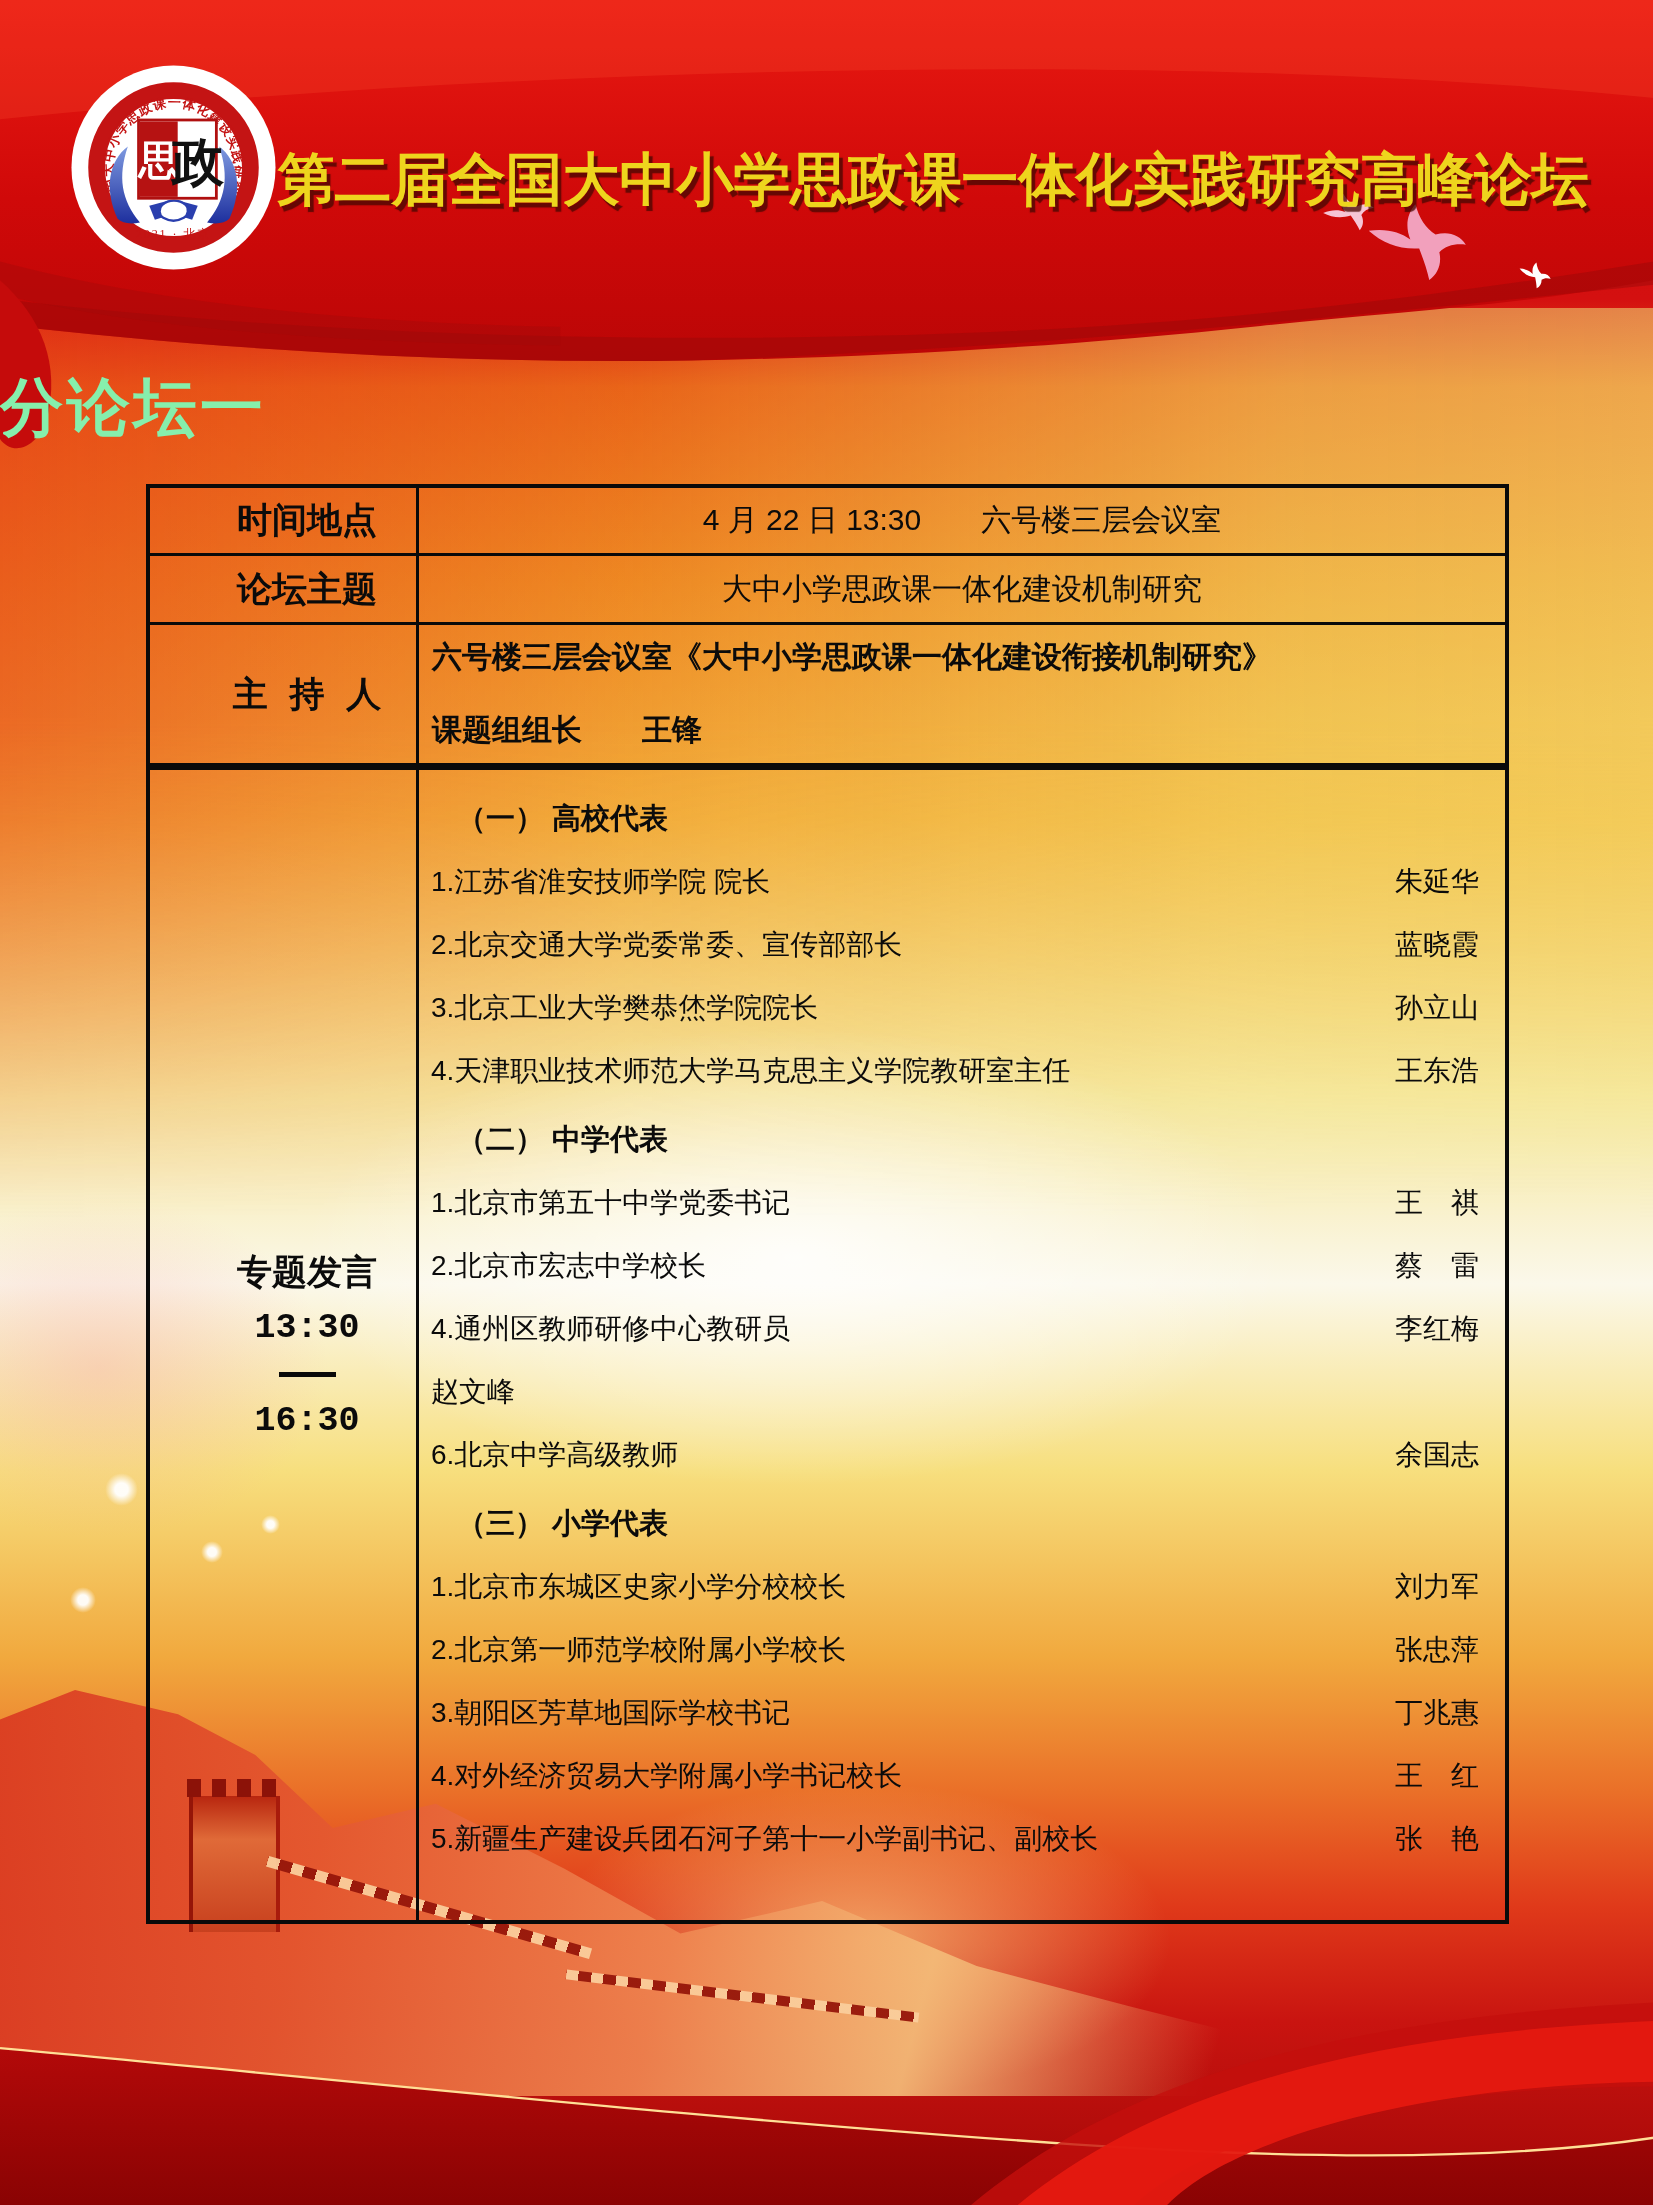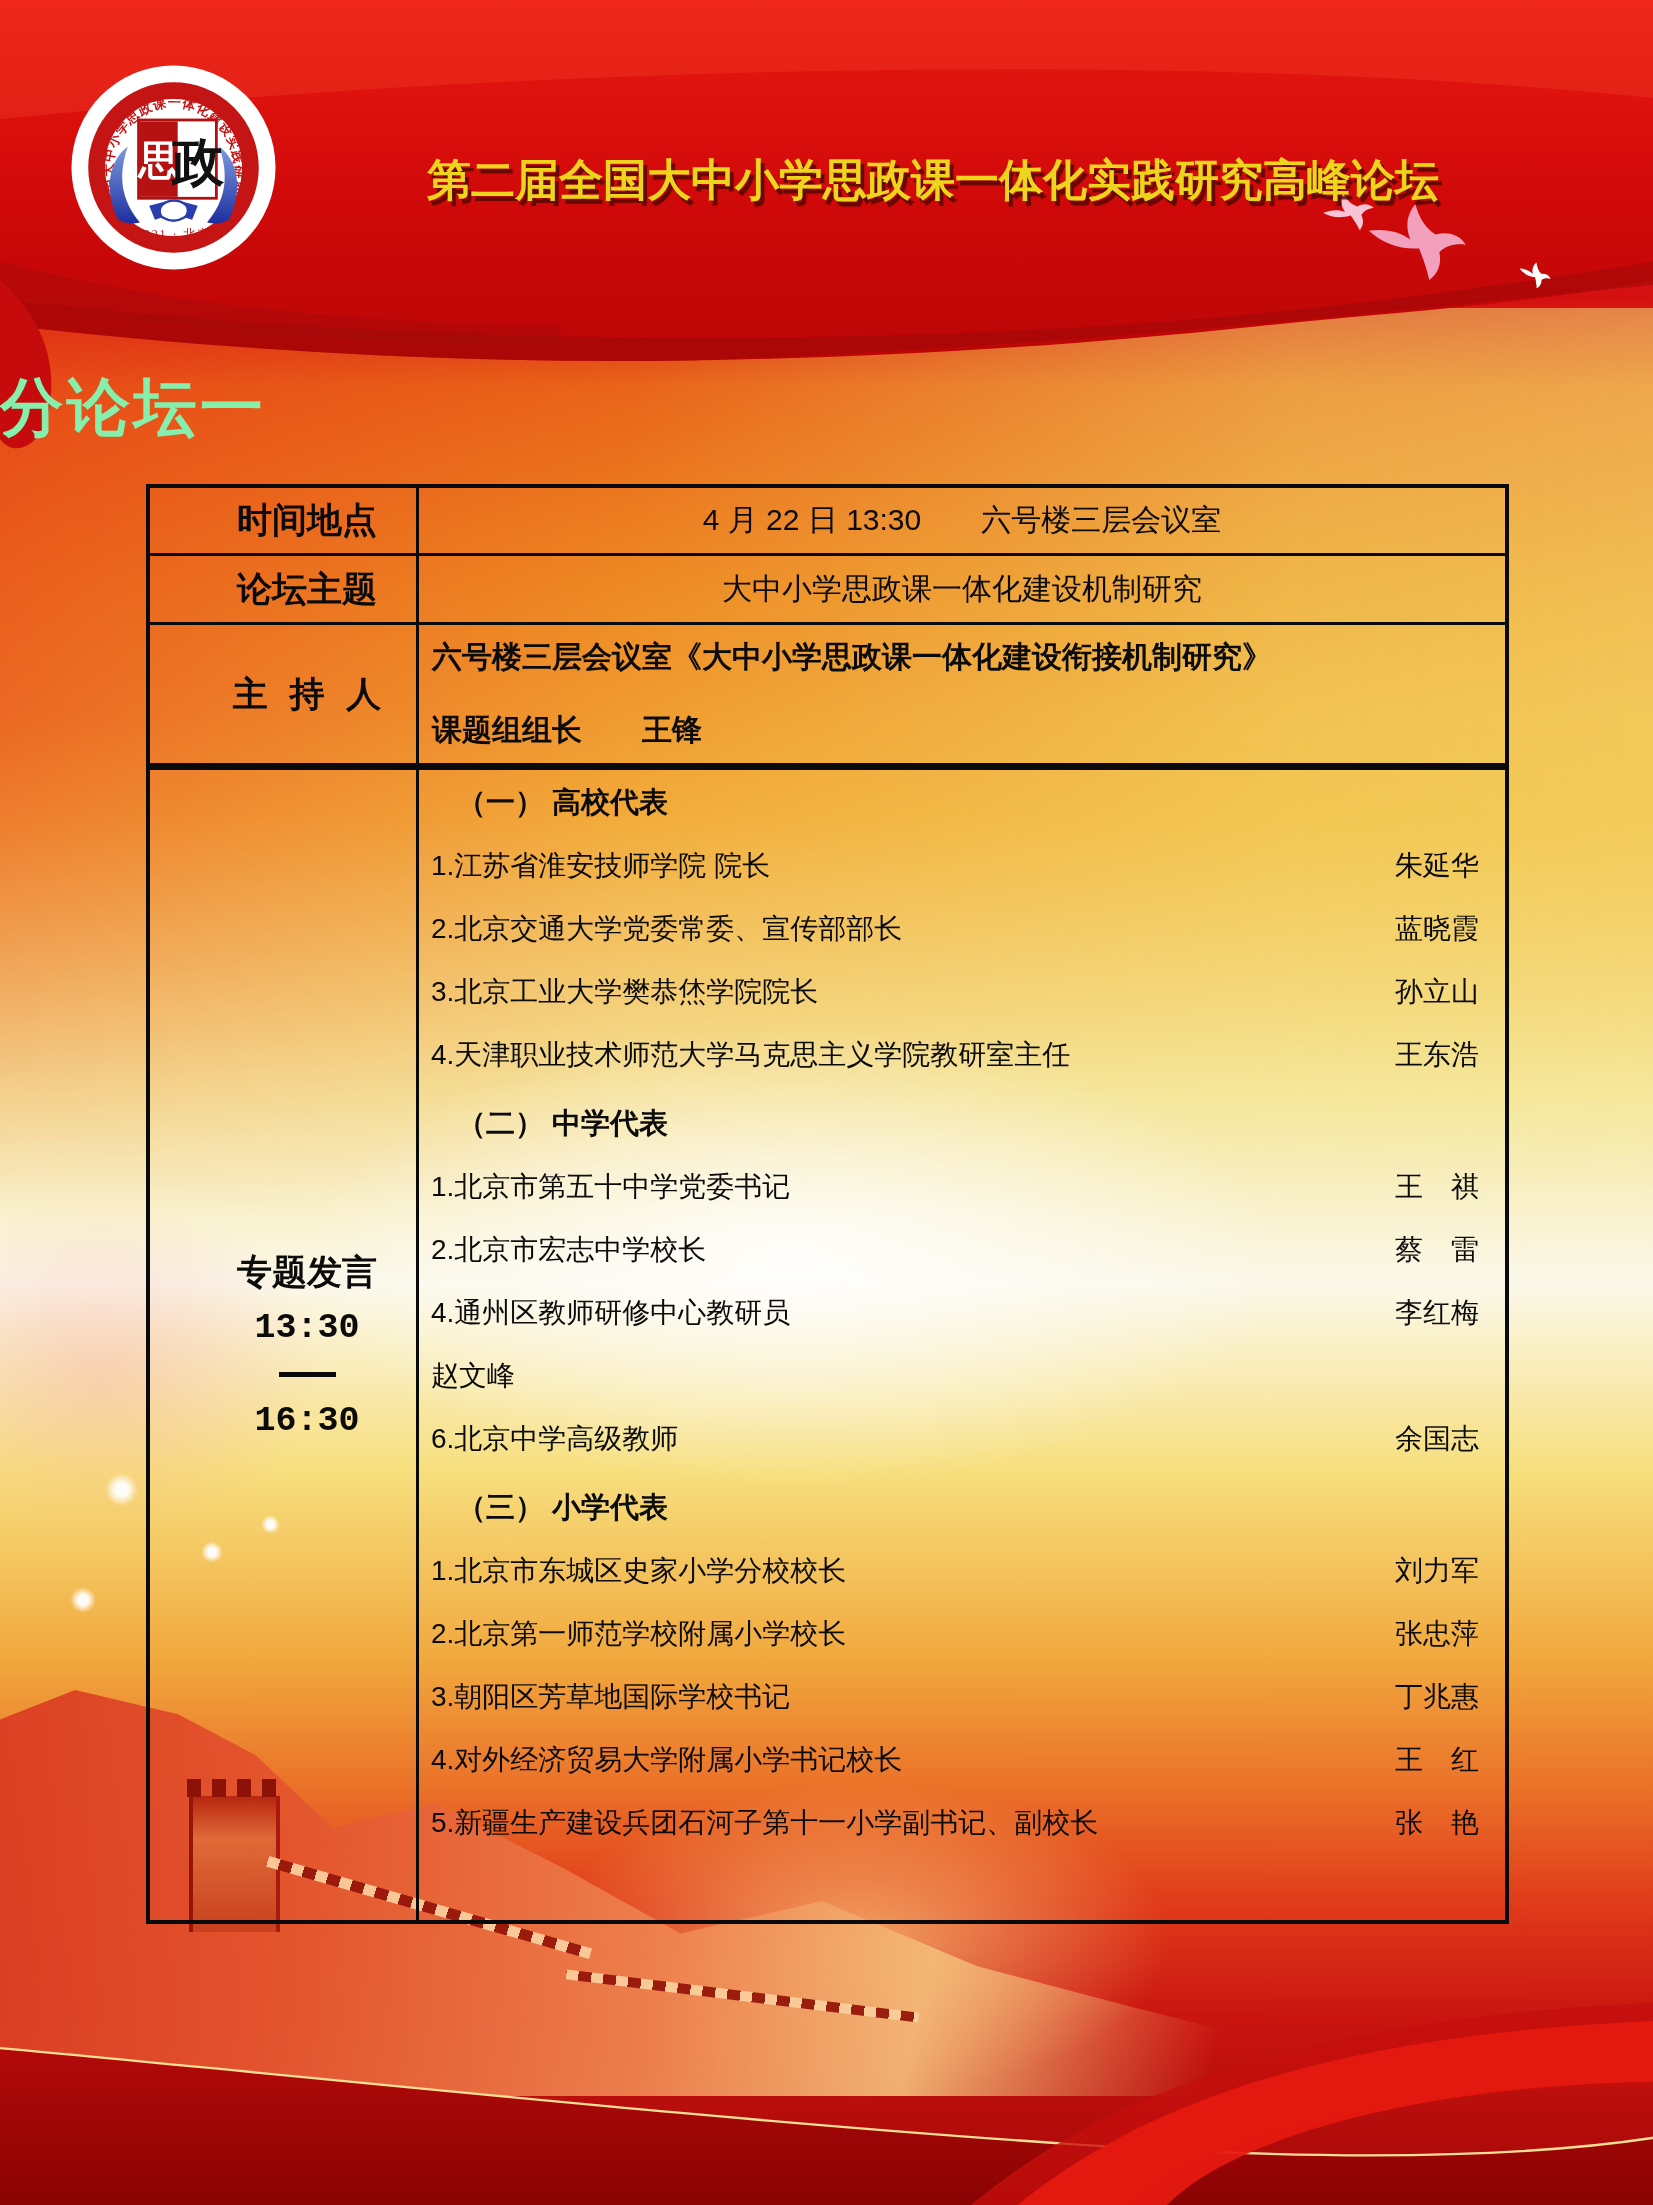--- a/index.html
+++ b/index.html
@@ -46,21 +46,21 @@
   .ridge{position:absolute;z-index:1;background:repeating-linear-gradient(90deg,rgba(250,205,155,.95) 0 12px,rgba(150,22,10,.95) 12px 25px);}
   .ridge.r1{left:261px;top:1902px;width:336px;height:11.2px;transform:rotate(16deg);}
   .ridge.r2{left:565px;top:1991px;width:355px;height:10.3px;transform:rotate(7deg);}
   .spark{position:absolute;z-index:2;border-radius:50%;
     background:radial-gradient(circle,rgba(255,255,255,.95) 0 28%,rgba(255,255,255,0) 70%);}
   
   .banner{position:absolute;left:0;top:0;z-index:3;}
   .logo-wrap{position:absolute;left:71px;top:65px;z-index:4;}
   .main-title{
     position:absolute;left:261px;top:140px;width:1344px;z-index:4;
-    font-size:44px;font-weight:900;line-height:79px;text-align:center;
+    font-size:57px;font-weight:900;line-height:79px;text-align:center;
     color:#eed51d;letter-spacing:0px;white-space:nowrap;
     text-shadow:3.7px 4.7px 0.9px rgba(72,8,2,.78);
   }
   
   .forum-heading{
     position:absolute;left:0;top:365px;width:1521px;z-index:4;
     text-align:left;font-size:63px;font-weight:900;color:#86efac;letter-spacing:3.7px;
   }
   
   .agenda-table{
@@ -79,21 +79,21 @@
     font-size:35px;font-weight:800;text-align:center;padding-left:48px;
   }
   .lcell.host{word-spacing:12px;}
   .vcell{flex:1;box-sizing:border-box;display:flex;align-items:center;justify-content:center;
     font-size:30px;border-radius:13px;}
   .vcell.lines{flex-direction:column;align-items:flex-start;justify-content:center;
     padding-left:13px;row-gap:32px;font-weight:800;}
   .session-cell{flex-direction:column;row-gap:12px;font-weight:800;font-size:35px;font-family:Liberation Mono, monospace;}
   .dash{width:57px;height:5.6px;background:#0a0a0a;margin:12px 0;}
   .speech-cell{flex-direction:column;align-items:stretch;justify-content:flex-start;
-    padding:1.9px 26px 0 12px;}
+    padding:1.9px 26px 0 12px;margin-top:16px;}
   .line{height:63px;display:flex;align-items:center;justify-content:space-between;}
   .line .t{font-size:28px;white-space:nowrap;}
   .line .n{font-size:28px;white-space:nowrap;}
   .line.head{justify-content:flex-start;font-size:29px;font-weight:800;text-indent:26px;}
   .line.head.gap{margin-top:5.6px;}
   
   .bottom-svg{position:absolute;left:0;top:1867px;z-index:2;}
 </style>
 </head>
 <body>

